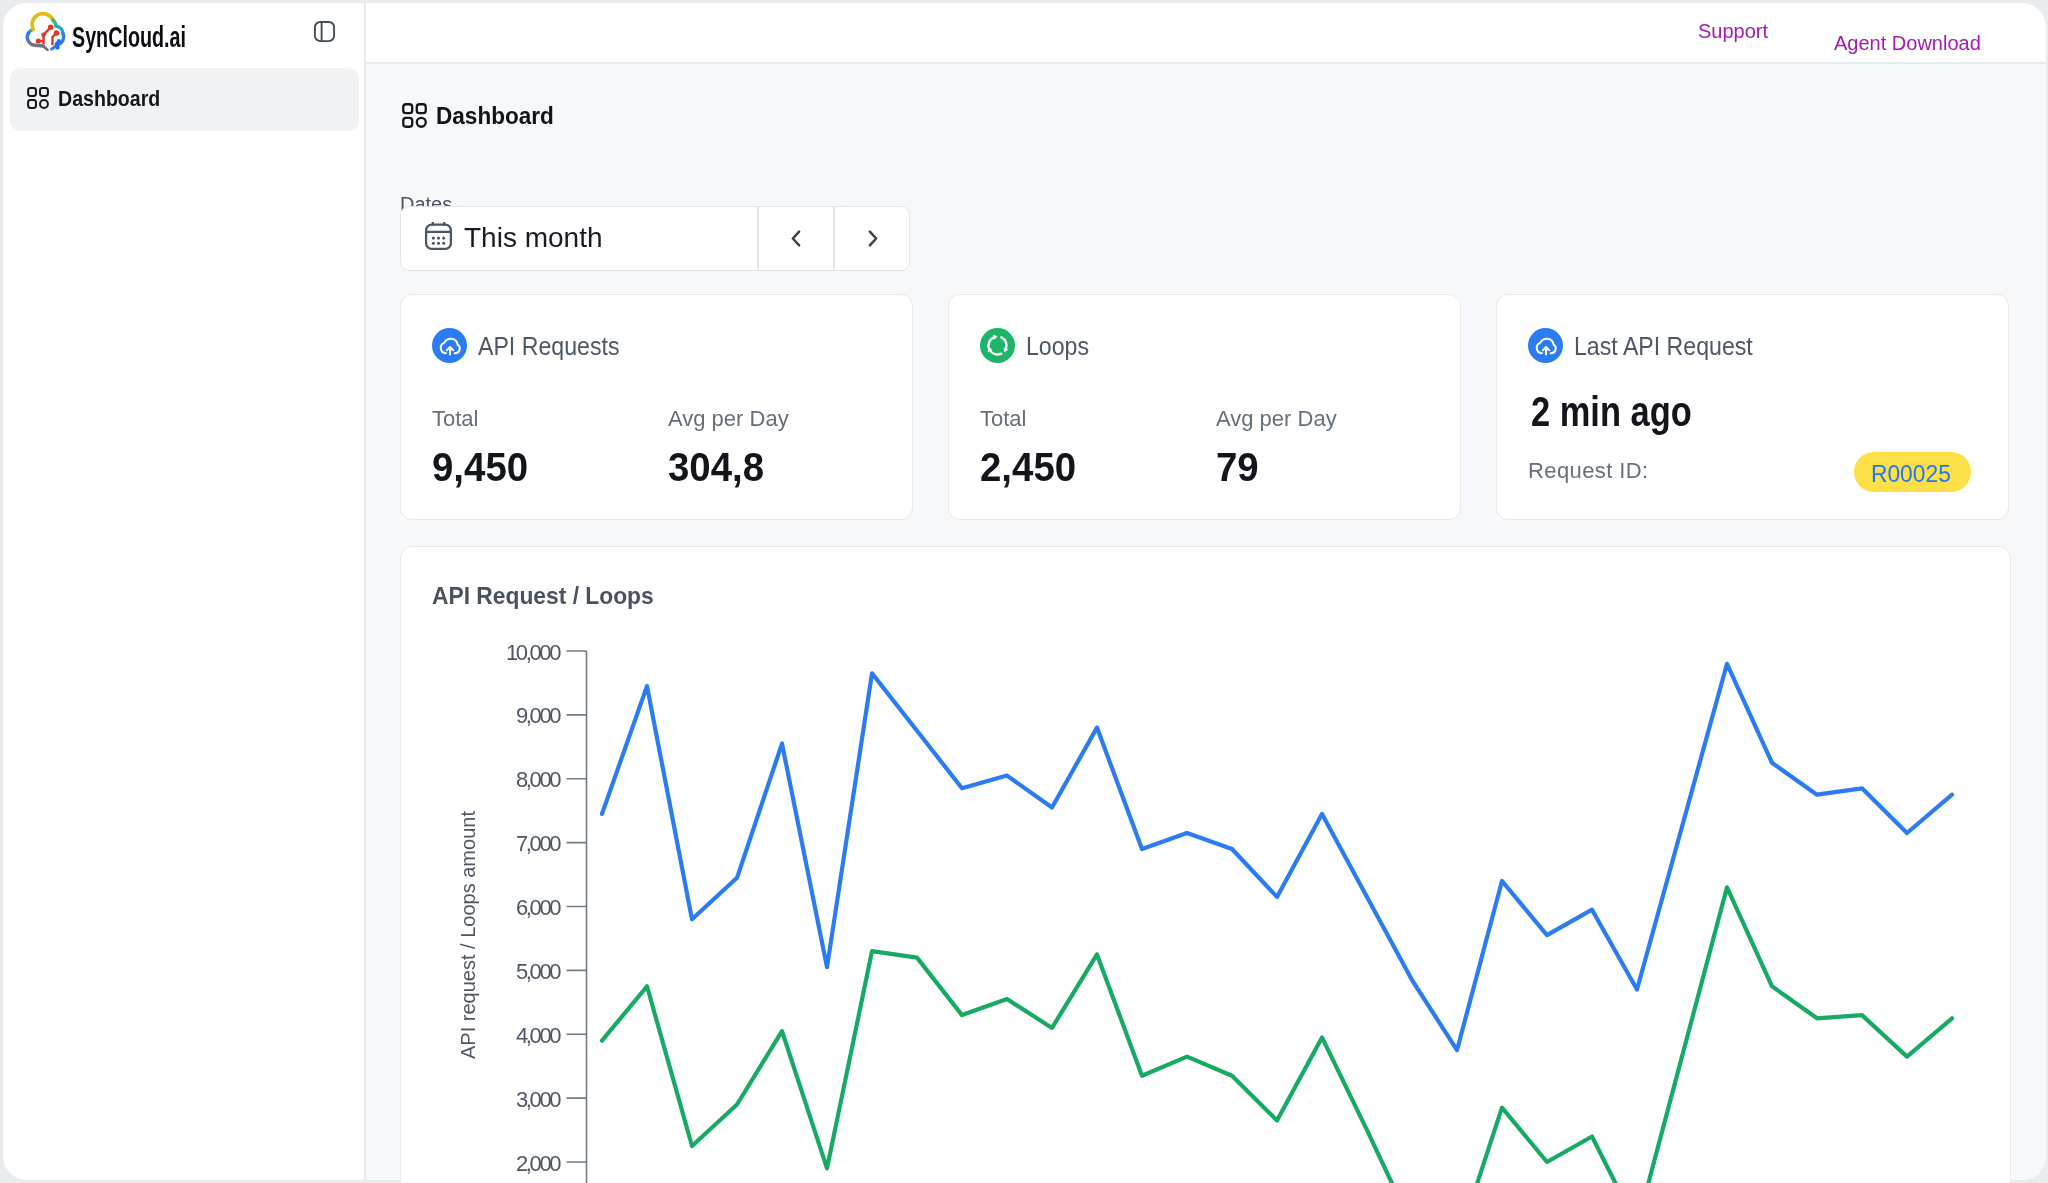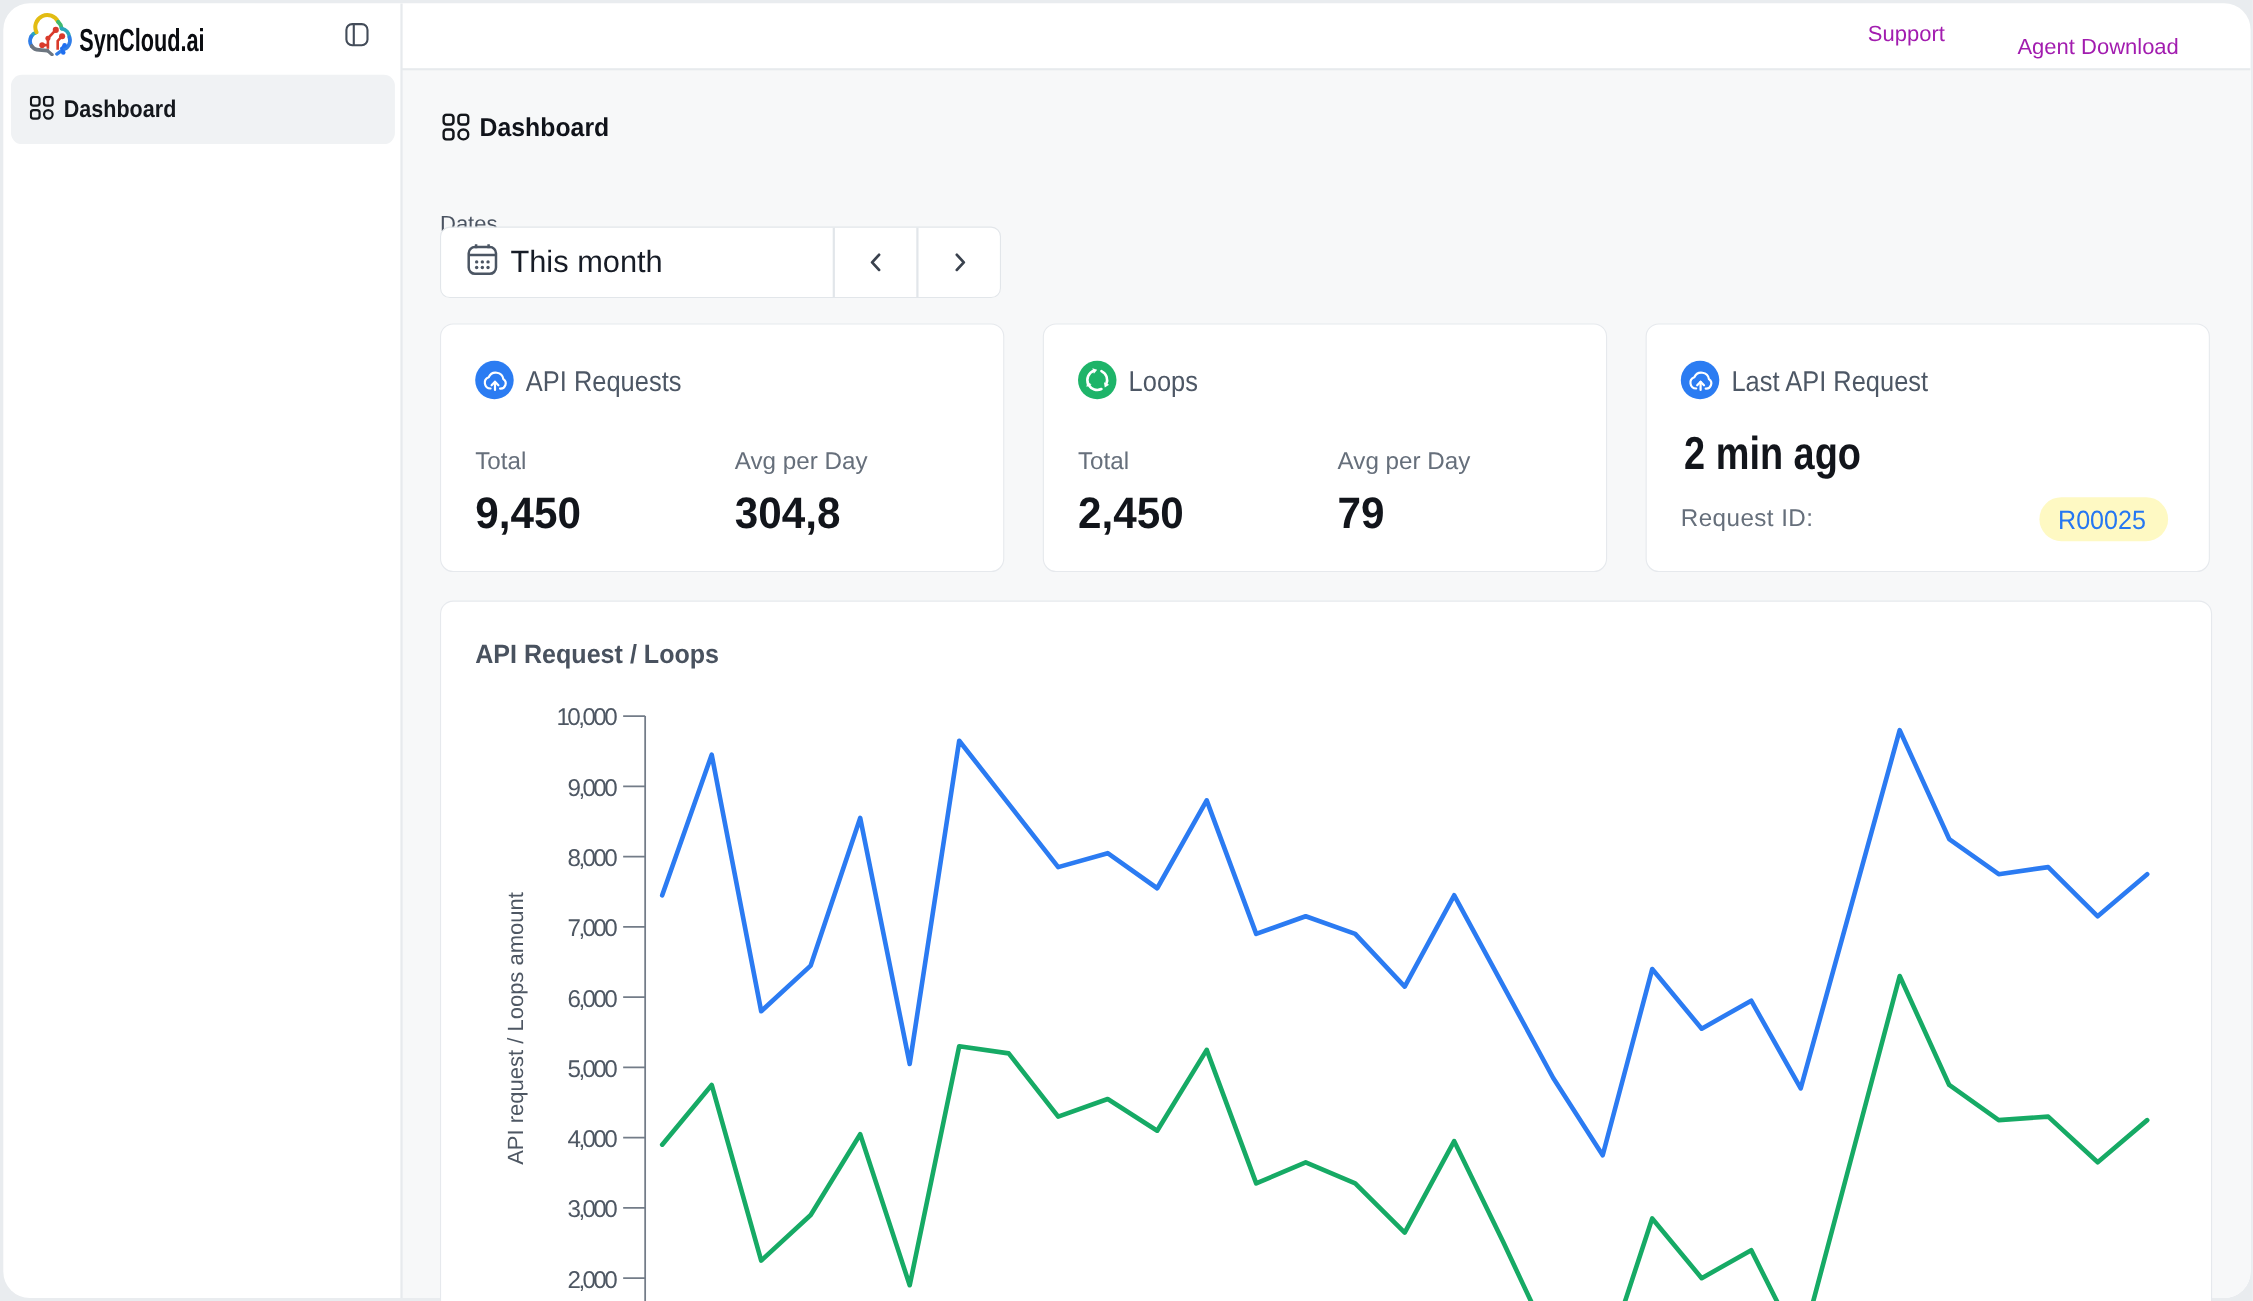--- a/index.html
+++ b/index.html
@@ -21,21 +21,21 @@
   .date-div1 { left:757px; top:207px; width:1.5px; height:63px; background:#e2e6ea; }
   .date-div2 { left:833px; top:207px; width:1.5px; height:63px; background:#e2e6ea; }
   .date-text { left:464px; top:224.3px; font-size:28px; font-weight:400; color:#171c26; }
   .card { top:294px; width:513px; height:226px; background:#fff; border:1.5px solid #e6e9ed; border-radius:12px; }
   .icon-circle { width:35px; height:35px; border-radius:50%; top:328px; }
   .card-title { top:332.5px; font-size:26px; font-weight:500; color:#4d5765; transform:scaleX(0.89); }
   .stat-label { top:408px; font-size:22px; color:#666f7b; }
   .stat-value { top:447px; font-size:40px; font-weight:700; color:#12151b; transform:scaleX(0.96); }
   .chart-card { left:400px; top:546px; width:1611px; height:700px; background:#fff; border:1.5px solid #e6e9ed; border-radius:12px 12px 0 0; }
   .chart-title { left:432px; top:584px; font-size:24px; font-weight:700; color:#49525f; transform:scaleX(0.95); }
-  .badge { left:1854px; top:452px; width:117px; height:40px; background:#fef9c3; border-radius:20px; font-size:24px; color:#2577f2; }
+  .badge { left:1854px; top:452px; width:117px; height:40px; background:#fde047; border-radius:20px; font-size:24px; color:#2577f2; }
 </style>
 </head>
 <body>
   <div class="abs app-bg">
     <div class="abs content-bg"></div>
     <div class="abs divider"></div>
     <div class="abs topbar-border"></div>
   </div>
 
   <svg class="abs" style="left:24px; top:11px;" width="42" height="40" viewBox="0 0 44 41">

